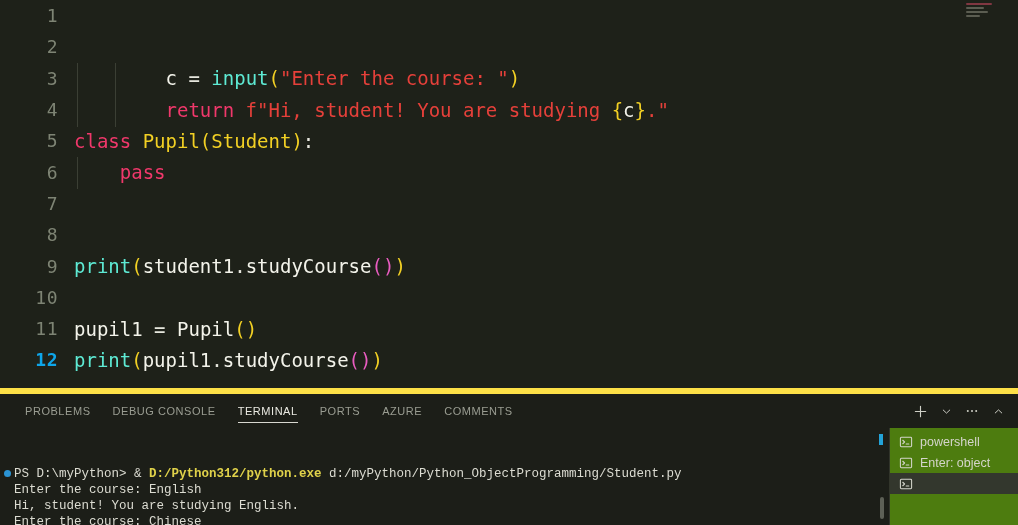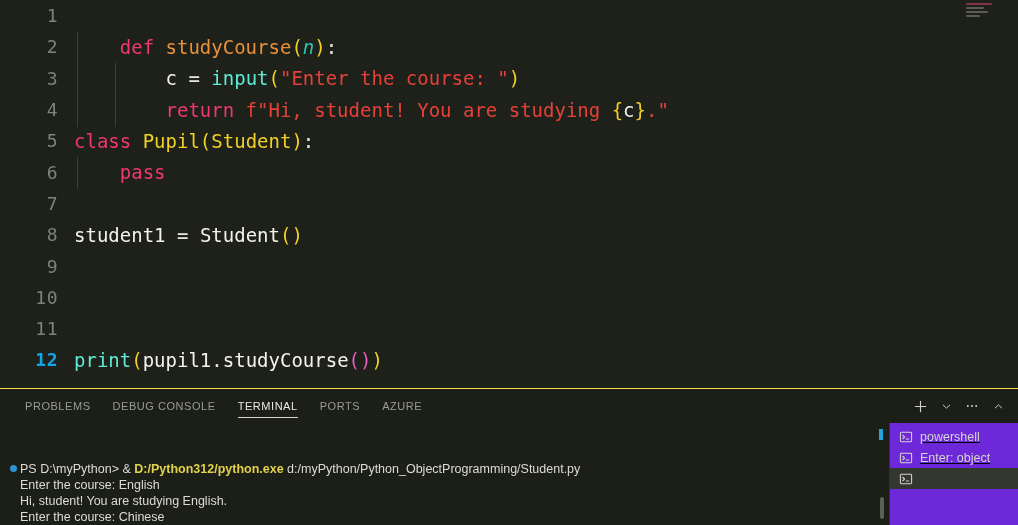--- a/index.html
+++ b/index.html
@@ -68,21 +68,21 @@
   #minimap {
     position: absolute; right: 0; top: 0; width: 58px; height: 26px;
     z-index: 5; opacity: .55;
   }
   #minimap i { position: absolute; display: block; height: 2px; border-radius: 1px; }
 
   
   #panel {
     position: absolute; left: 0; top: 388px; width: 1018px; height: 137px;
     background: #1c1e18;
-    border-top: 1px solid #fde047;
+    border-top: 6px solid #fde047;
   }
   #panel-header {
     position: relative; height: 34px; display: flex; align-items: center;
     padding-left: 14px;
   }
   .ptab {
     position: relative;
     font-family: "Liberation Sans", sans-serif;
     font-size: 11px;
     letter-spacing: .55px;
@@ -106,22 +106,22 @@
   }
   .pact svg { display: block; }
 
   
   #term-body {
     position: absolute; left: 0; top: 34px; right: 0; bottom: 0;
     display: flex;
   }
   #term-out {
     position: relative; flex: 1; overflow: hidden;
-    padding: 5px 0 0 20px;
-    font-family: Liberation Sans, sans-serif;
+    padding: 5px 0 0 14px;
+    font-family: Liberation Mono, monospace;
     font-size: 12.5px;
     line-height: 16.3px;
     color: #cfd0c6;
     white-space: pre;
   }
   #term-out .tline { position: relative; height: 16.3px; }
   .dot {
     position: absolute; left: -10px; top: 4px;
     width: 7px; height: 7px; border-radius: 50%; background: #2b94d4;
   }
@@ -137,73 +137,73 @@
     background: #23a3d8;
   }
   #term-scroll .thumb {
     position: absolute; left: 4px; bottom: 6px; width: 4px; height: 22px;
     background: #5d6056; border-radius: 2px;
   }
 
   
   #term-list {
     width: 129px; flex: none;
-    background: #6d28d9;
+    background: #4d7c0f;
     border-left: 1px solid #32352b;
     padding-top: 3px;
     overflow: hidden;
-    text-decoration: underline;
   }
   .tli {
     display: flex; align-items: center; gap: 7px;
     height: 21px; padding-left: 9px;
     font-family: "Liberation Sans", sans-serif;
     font-size: 12.5px; color: #d4d5cb;
     cursor: pointer; white-space: nowrap;
   }
   .tli .tico { flex: none; width: 14px; height: 14px; }
   .tli .tico svg { display: block; }
 </style>
 </head>
 <body>
 
 <div id="app">
 
   <div id="editor">
     <div id="code-lines">
         <div class="code-line"><span class="ln">1</span></div>
-        <div class="code-line"><span class="ln">2</span><span class="code-text"><span class="guide g1"></span><span class="txt"><span class="op">    </span><span class="k">def</span><span class="op"> </span><span class="fn">studyCourse</span><span class="y">(</span><span class="par">n</span><span class="y">)</span><span class="pn">:</span></span></span></div>
+        <div class="code-line"><span class="ln">2</span></div>
         <div class="code-line"><span class="ln">3</span><span class="code-text"><span class="guide g1"></span><span class="guide g2"></span><span class="txt"><span class="op">        </span><span class="w">c</span><span class="op"> </span><span class="op">=</span><span class="op"> </span><span class="bi">input</span><span class="y">(</span><span class="str">"Enter the course: "</span><span class="y">)</span></span></span></div>
         <div class="code-line"><span class="ln">4</span><span class="code-text"><span class="guide g1"></span><span class="guide g2"></span><span class="txt"><span class="op">        </span><span class="k">return</span><span class="op"> </span><span class="str">f"Hi, student! You are studying </span><span class="y">{</span><span class="w">c</span><span class="y">}</span><span class="str">."</span></span></span></div>
         <div class="code-line"><span class="ln">5</span><span class="code-text"><span class="txt"><span class="k">class</span><span class="op"> </span><span class="cls">Pupil</span><span class="y">(</span><span class="cls">Student</span><span class="y">)</span><span class="pn">:</span></span></span></div>
         <div class="code-line"><span class="ln">6</span><span class="code-text"><span class="guide g1"></span><span class="txt"><span class="op">    </span><span class="k">pass</span></span></span></div>
         <div class="code-line"><span class="ln">7</span><span class="code-text"><span class="txt"></span></span></div>
-        <div class="code-line"><span class="ln">8</span><span class="code-text"><span class="txt"><span class="w">student1</span><span class="op"> </span><span class="op">=</span><span class="op"> </span><span class="w">Student</span><span class="y">()</span></span></span></div>
-        <div class="code-line"><span class="ln">9</span></div>
+        <div class="code-line"><span class="ln">8</span></div>
+        <div class="code-line"><span class="ln">9</span><span class="code-text"><span class="txt"><span class="bi">print</span><span class="y">(</span><span class="w">student1</span><span class="pn">.</span><span class="w">studyCourse</span><span class="m">(</span><span class="m">)</span><span class="y">)</span></span></span></div>
         <div class="code-line"><span class="ln">10</span><span class="code-text"><span class="txt"></span></span></div>
-        <div class="code-line"><span class="ln">11</span></div>
+        <div class="code-line"><span class="ln">11</span><span class="code-text"><span class="txt"><span class="w">pupil1</span><span class="op"> </span><span class="op">=</span><span class="op"> </span><span class="w">Pupil</span><span class="y">()</span></span></span></div>
         <div class="code-line active-line"><span class="ln">12</span><span class="code-text"><span class="txt"><span class="bi">print</span><span class="y">(</span><span class="w">pupil1</span><span class="pn">.</span><span class="w">studyCourse</span><span class="m">(</span><span class="m">)</span><span class="y">)</span></span></span></div>
       </div>
     <div id="minimap">
         <i style="left: 6px; top: 3px; width: 26px; background: rgb(208, 74, 99);"></i>
         <i style="left: 6px; top: 7px; width: 18px; background: rgb(142, 142, 128);"></i>
         <i style="left: 6px; top: 11px; width: 22px; background: rgb(142, 142, 128);"></i>
         <i style="left: 6px; top: 15px; width: 14px; background: rgb(142, 142, 128);"></i>
       </div>
   </div>
 
   <div id="panel">
 
     <div id="panel-header">
       <div id="panel-tabs" style="display: flex;">
           <div class="ptab">PROBLEMS</div>
           <div class="ptab">DEBUG CONSOLE</div>
           <div class="ptab active">TERMINAL</div>
           <div class="ptab">PORTS</div>
           <div class="ptab">AZURE</div>
+          <div class="ptab">COMMENTS</div>
         </div>
       <div id="panel-actions">
           <div class="pact">
             <span>
               <svg xmlns="http://www.w3.org/2000/svg" viewBox="0 0 16 16" fill="none" stroke="currentColor" stroke-width="1.2" stroke-linecap="round" stroke-linejoin="round" width="15" height="15">
                 <path d="M8 2.5v11M2.5 8h11"></path>
               </svg>
             </span>
           </div>
           <div class="pact">

